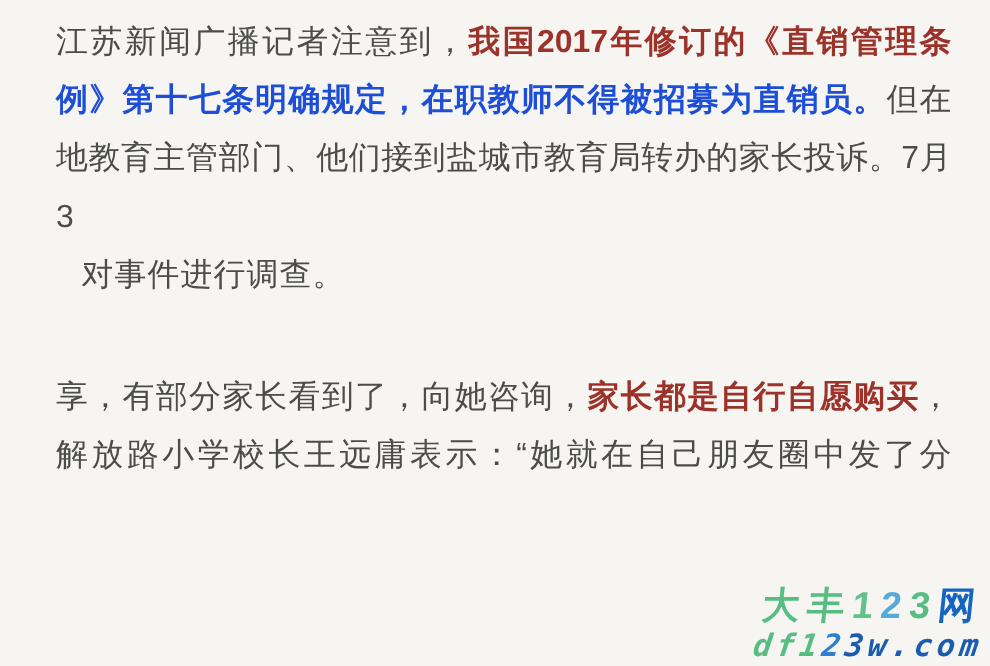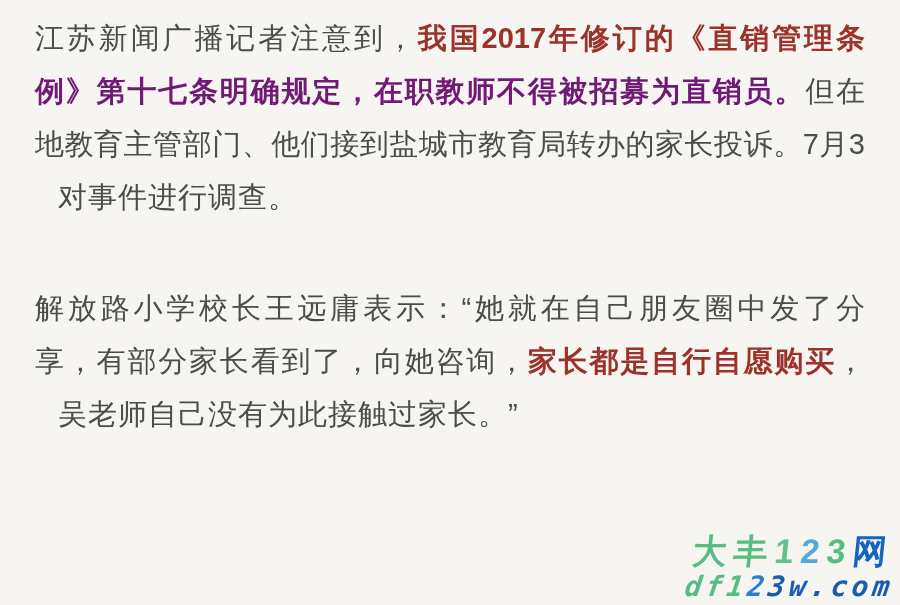--- a/index.html
+++ b/index.html
@@ -5,21 +5,21 @@
   html, body {
     margin: 0;
     padding: 0;
     background: #f6f5f2;
   }
   .page {
     position: relative;
     width: 900px;
     height: 605px;
     box-sizing: border-box;
-    padding: 12px 35px 0 35px;
+    padding: 12px 35px 0 51px;
     background: #f6f5f2;
     font-family: "Liberation Sans", sans-serif;
     color: #4c4c4c;
     overflow: hidden;
   }
   .article-body { width: 100%; }
   .para {
     font-size: 29px;
     line-height: 53px;
     font-weight: 500;
@@ -63,27 +63,26 @@
   }
   .wm-char { display: inline-block; }
 </style>
 </head>
 <body>
 
 <div class="page" style="background: rgb(246, 245, 242); color: rgb(76, 76, 76);">
   <div class="article-body">
       <div class="para">
         <div class="line"><span class="seg">江苏新闻广播记者注意到，</span><span class="seg hl" style="color: rgb(156, 51, 43);">我国2017年修订的《直销管理条</span></div>
-        <div class="line"><span class="seg hl" style="color: #701a75;">例》第十七条明确规定，在职教师不得被招募为直销员。</span><span class="seg">但在</span></div>
+        <div class="line"><span class="seg hl" style="color: #1d4ed8;">例》第十七条明确规定，在职教师不得被招募为直销员。</span><span class="seg">但在</span></div>
         <div class="line"><span class="seg">地教育主管部门、他们接到盐城市教育局转办的家长投诉。7月3</span></div>
         <div class="line no-just"><span class="seg">对事件进行调查。</span></div>
       </div>
       <div class="para">
+        <div class="line"><span class="seg">享，有部分家长看到了，向她咨询，</span><span class="seg hl" style="color: rgb(156, 51, 43);">家长都是自行自愿购买</span><span class="seg">，</span></div>
         <div class="line"><span class="seg">解放路小学校长王远庸表示：“她就在自己朋友圈中发了分</span></div>
-        <div class="line"><span class="seg">享，有部分家长看到了，向她咨询，</span><span class="seg hl" style="color: rgb(156, 51, 43);">家长都是自行自愿购买</span><span class="seg">，</span></div>
-        <div class="line no-just"><span class="seg">吴老师自己没有为此接触过家长。”</span></div>
       </div>
     </div>
   <div class="watermark">
     <div class="wm-name"><span class="wm-char" style="color: rgb(88, 189, 131);">大</span><span class="wm-char" style="color: rgb(88, 189, 131);">丰</span><span class="wm-char" style="color: rgb(99, 193, 139);">1</span><span class="wm-char" style="color: rgb(84, 171, 217);">2</span><span class="wm-char" style="color: rgb(88, 189, 131);">3</span><span class="wm-char" style="color: rgb(21, 101, 192);">网</span></div>
     <div class="wm-url"><span class="wm-char" style="color: rgb(88, 189, 131);">d</span><span class="wm-char" style="color: rgb(88, 189, 131);">f</span><span class="wm-char" style="color: rgb(88, 189, 131);">1</span><span class="wm-char" style="color: rgb(46, 127, 210);">2</span><span class="wm-char" style="color: rgb(26, 92, 176);">3</span><span class="wm-char" style="color: rgb(26, 92, 176);">w</span><span class="wm-char" style="color: rgb(26, 92, 176);">.</span><span class="wm-char" style="color: rgb(26, 92, 176);">c</span><span class="wm-char" style="color: rgb(26, 92, 176);">o</span><span class="wm-char" style="color: rgb(26, 92, 176);">m</span></div>
   </div>
 </div>
 
 </body></html>

